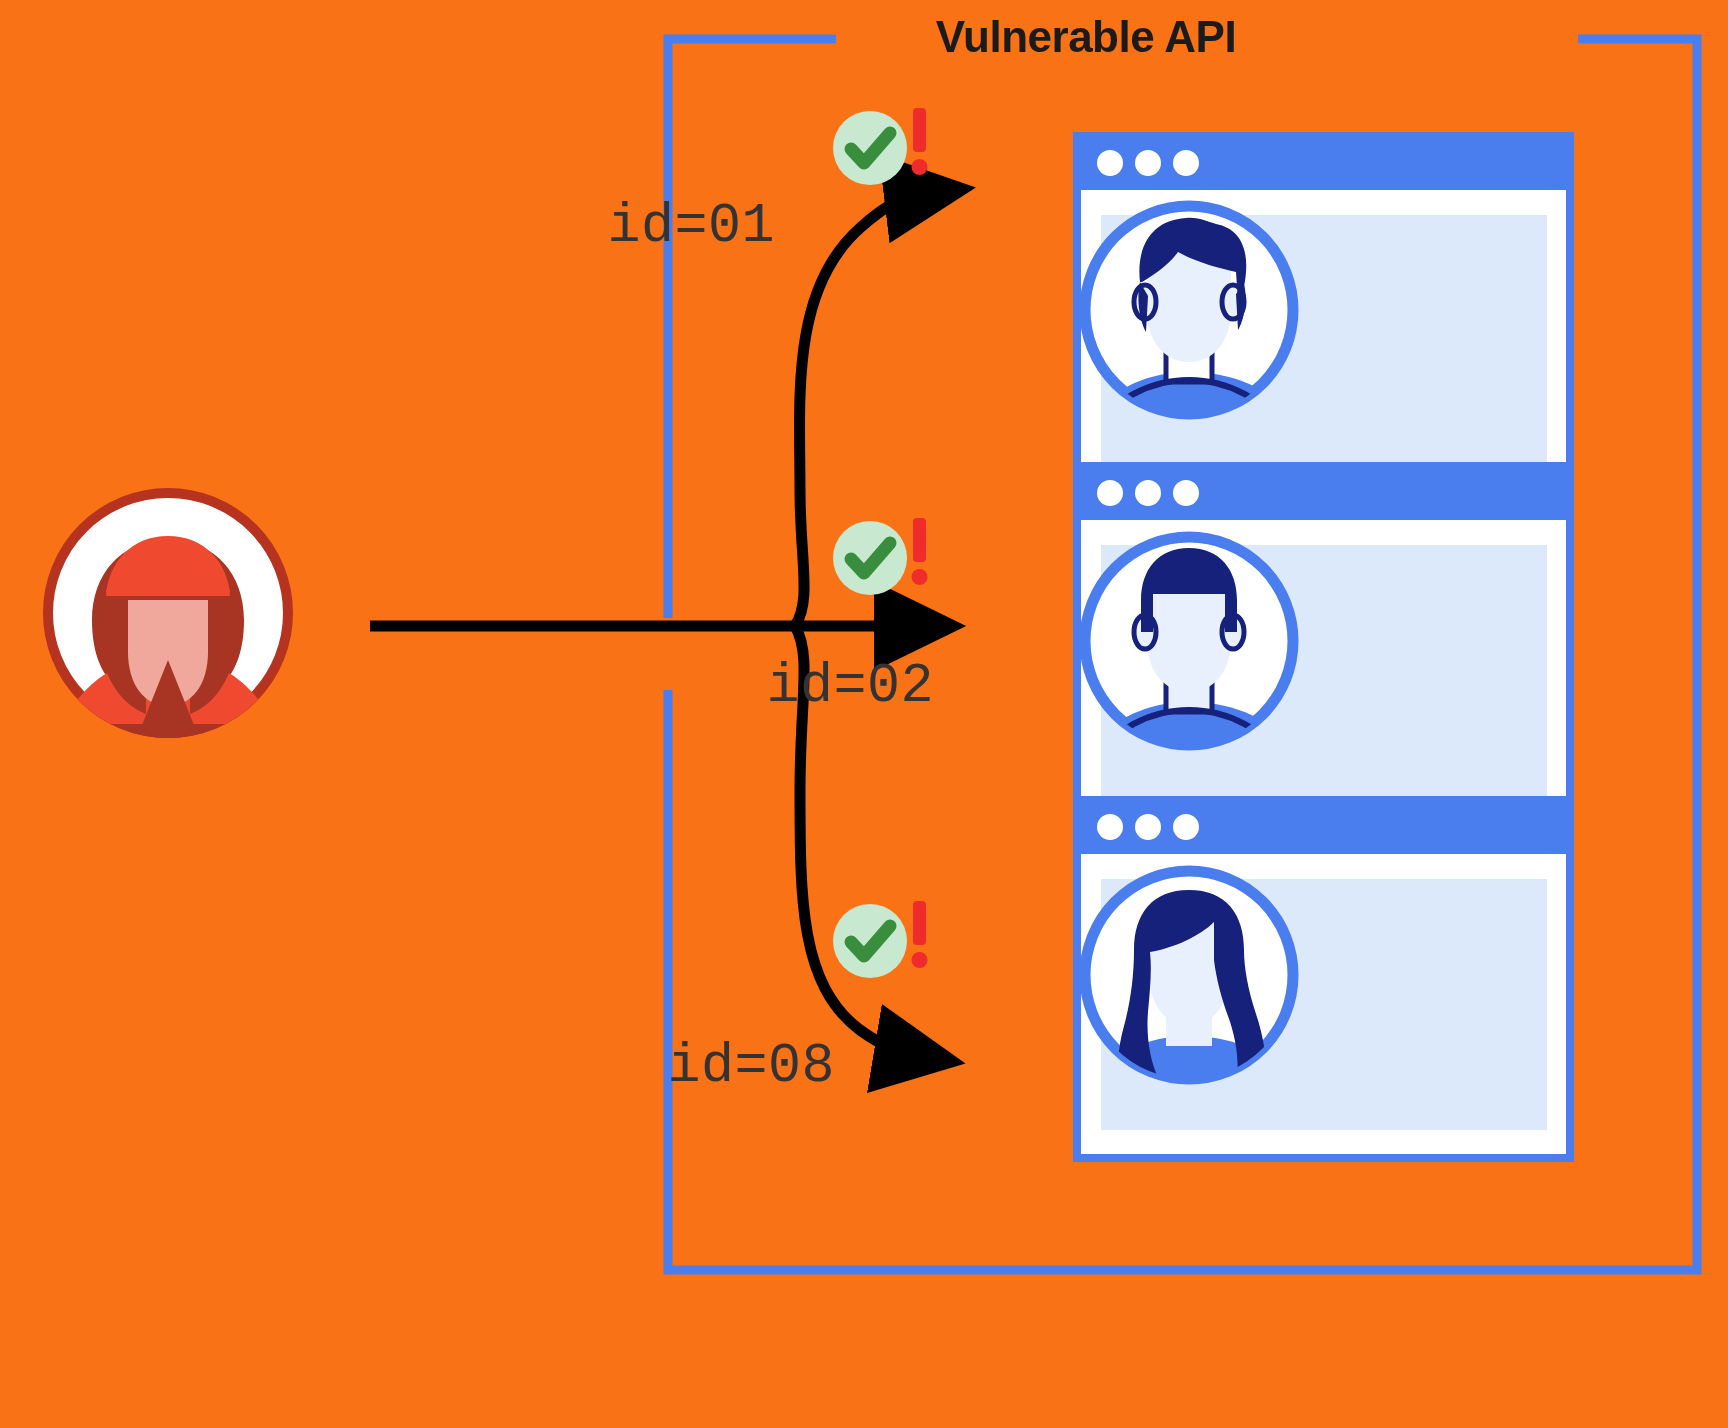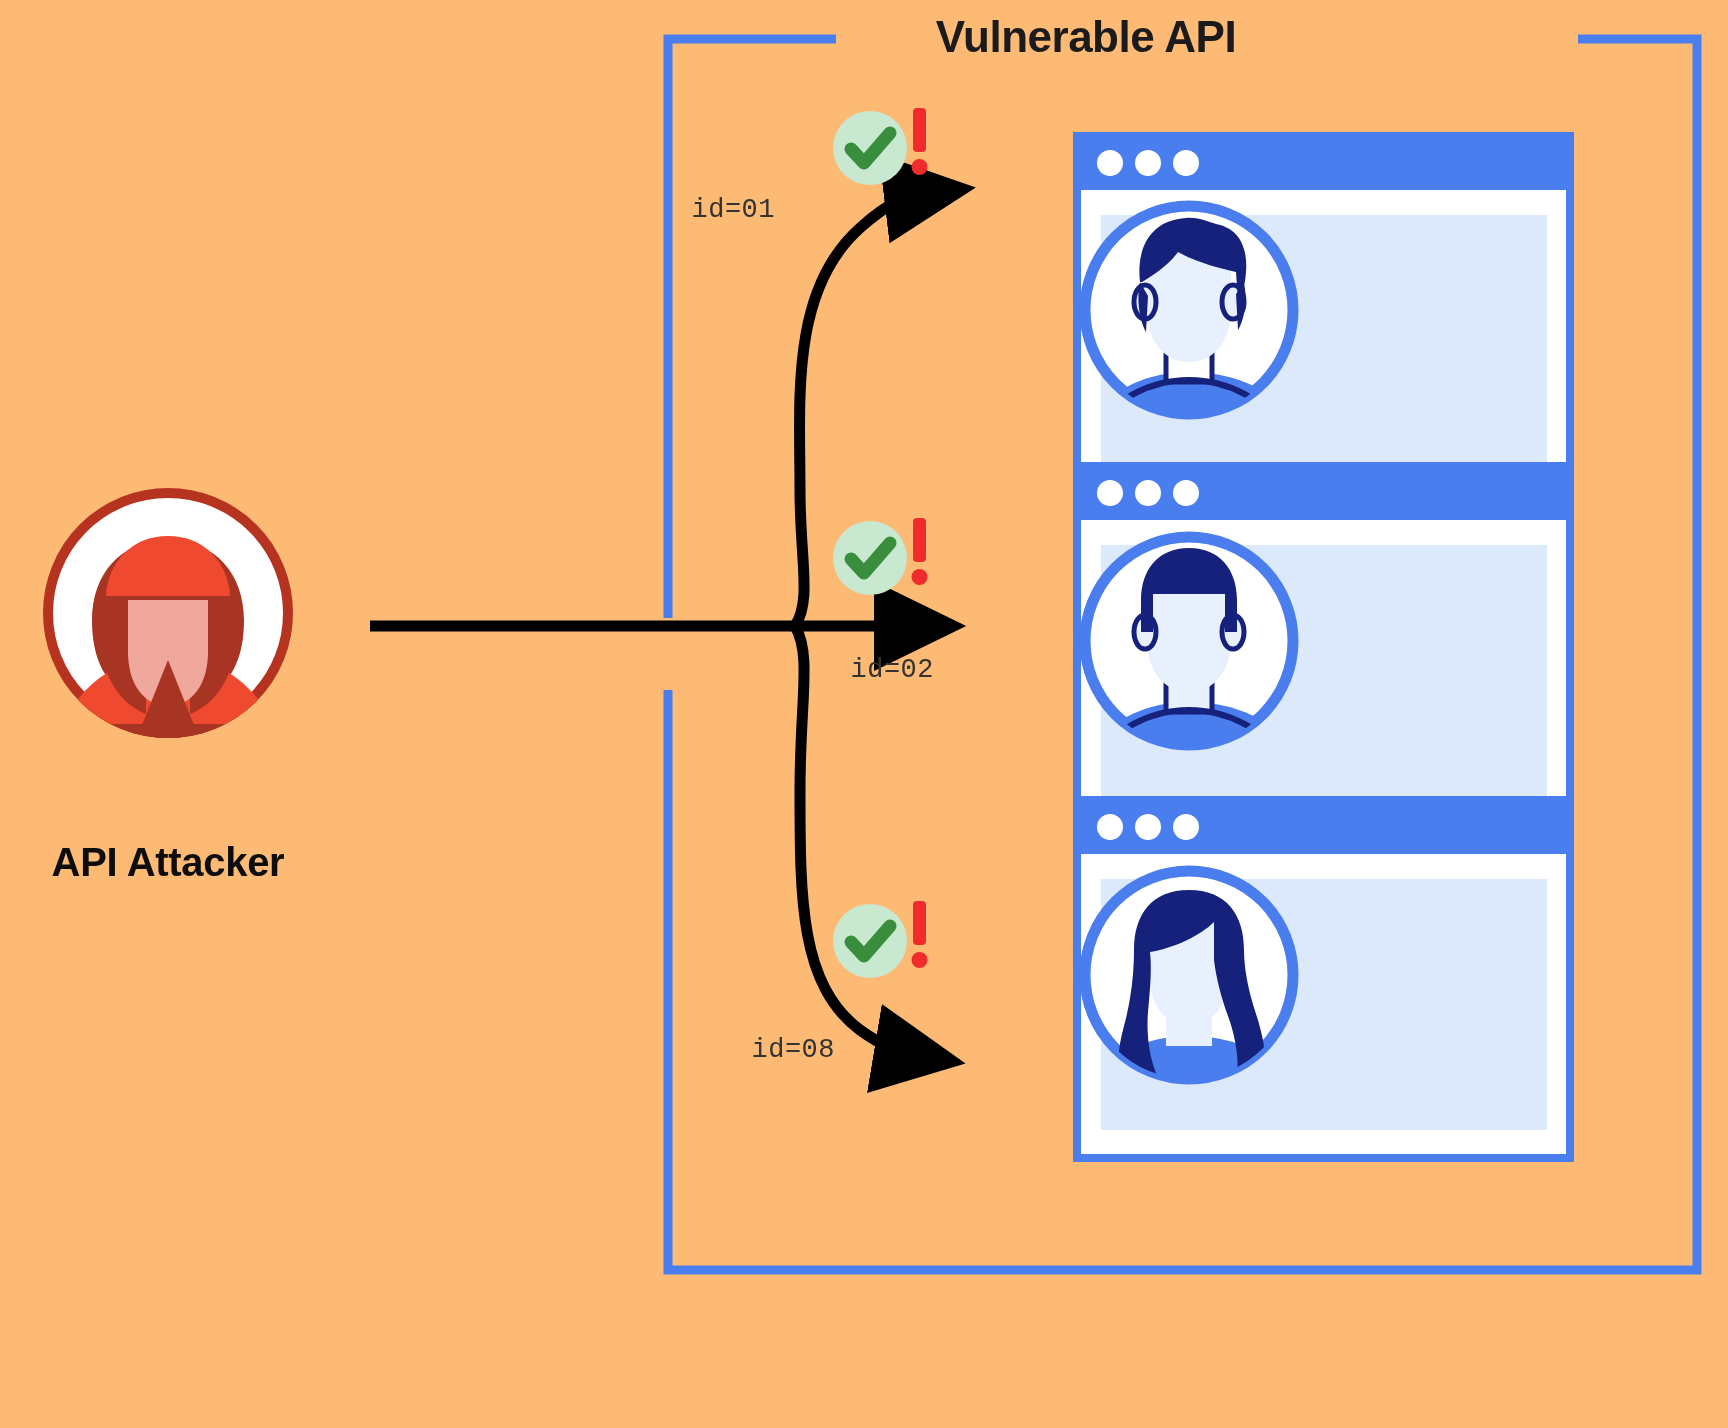--- a/index.html
+++ b/index.html
@@ -8,21 +8,21 @@
     padding: 0;
     background: #ffffff;
   }
   body {
     font-family: "Liberation Sans", sans-serif;
   }
   #stage {
     position: relative;
     width: 1728px;
     height: 1428px;
-    background: #fdba74;
+    background: #f97316;
     overflow: hidden;
   }
   #stage > svg.layer {
     position: absolute;
     top: 0;
     left: 0;
     width: 1728px;
     height: 1428px;
   }
   .txt {
@@ -40,21 +40,21 @@
   .attacker-label {
     font-family: "Liberation Sans", sans-serif;
     font-weight: bold;
     font-size: 40px;
     letter-spacing: -0.3px;
     color: #0d0d0d;
   }
   .id-label {
     font-family: "Liberation Mono", monospace;
     font-weight: normal;
-    font-size: 27px;
+    font-size: 55px;
     letter-spacing: 0.5px;
     color: #333333;
   }
 </style>
 </head>
 <body>
 
 <div id="stage">
 
   <svg class="layer" viewBox="0 0 1728 1428" xmlns="http://www.w3.org/2000/svg">
@@ -245,21 +245,20 @@
                    L1264 1082 C1268 1062 1264 1038 1256 1014
                    C1248 990 1244 968 1244 950 C1244 914 1226 890 1189 890 Z" fill="#15217a"></path>
         </g>
       </g>
     </g>
 
   </svg>
 
   <div class="txt title-text" style="left:1086px; top:12px; transform:translateX(-50%);">Vulnerable API</div>
 
-  <div class="txt attacker-label" style="left:168px; top:840px; transform:translateX(-50%);">API Attacker</div>
 
   <div class="txt id-label" style="left:775px; top:195px; transform:translateX(-100%);">id=01</div>
 
   <div class="txt id-label" style="left:910px; top:655px; transform:translateX(-100%);margin-left:24px;">id=02</div>
 
   <div class="txt id-label" style="left:835px; top:1035px; transform:translateX(-100%);">id=08</div>
 
 </div>
 
 </body></html>

